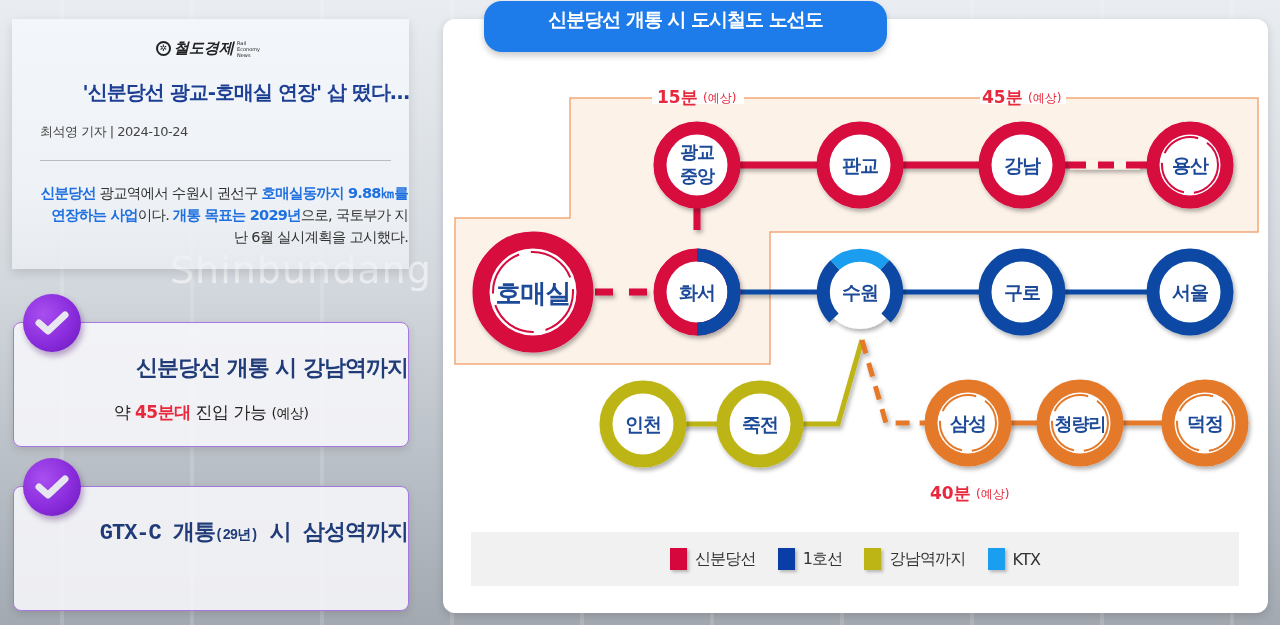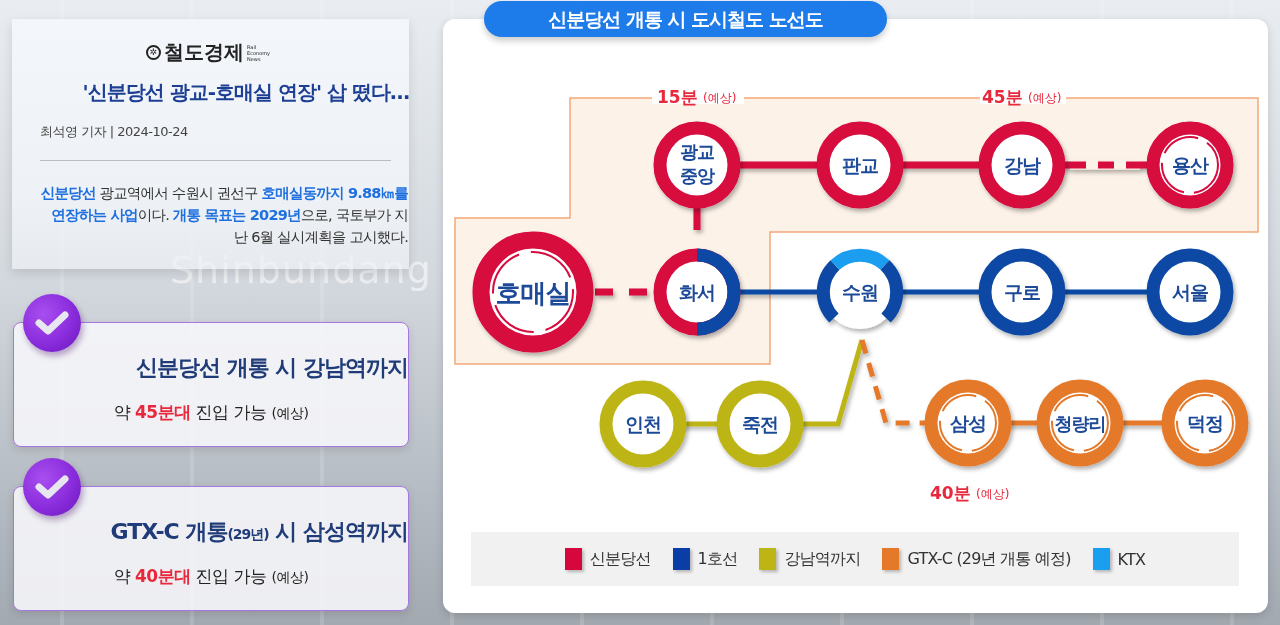--- a/index.html
+++ b/index.html
@@ -22,37 +22,37 @@
       letter-spacing: 1px; white-space: nowrap;
     }
     
     .article {
       position: absolute; left: 12px; top: 19px; width: 397px; height: 250px;
       background: linear-gradient(180deg, #f3f6fa 0%, #eef1f5 70%, rgba(238,241,245,0.7) 100%);
       box-shadow: 0 4px 10px rgba(0,0,0,0.12);
     }
     .logo { position: absolute; left: 0; right: 0; top: 20px; text-align: center; display: flex; justify-content: center; align-items: center; gap: 3px; }
     .logo-icon { width: 15px; height: 15px; border: 2px solid #222; border-radius: 50%; font-size: 9px; line-height: 11px; text-align: center; color: #222; }
-    .logo-text { font-size: 20px; font-weight: bold; color: #222; }
+    .logo-text { font-size: 15px; font-weight: bold; color: #222; font-style: italic; }
     .logo-sub { font-size: 5px; color: #222; line-height: 6px; text-align: left; width: 28px; }
     .headline { position: absolute; left: 0; right: 0; top: 60px; text-align: right; font-size: 20px; font-weight: bold; color: #1c3f94; letter-spacing: -1px; }
     .byline { position: absolute; left: 28px; top: 104px; font-size: 13px; color: #444; letter-spacing: -0.5px; }
     .divider { position: absolute; left: 28px; right: 18px; top: 141px; height: 1px; background: #b9bcc2; }
     .body-text { position: absolute; left: 26px; top: 163px; width: 370px; font-size: 14.5px; line-height: 22px; color: #333; letter-spacing: -0.8px; text-align: right; }
     .hl { color: #1e6fe0; font-weight: bold; }
 
     
     .info-card {
       position: absolute; left: 13px; width: 396px; height: 125px;
       background: rgba(247,247,250,0.88);
       border: 1.5px solid #a777e0; border-radius: 8px;
       box-shadow: 0 3px 8px rgba(0,0,0,0.12);
     }
     .card1 { top: 322px; }
-    .card2 { top: 486px; }
+    .card2 { top: 486px; font-family: Liberation Mono, monospace; }
     .check {
       position: absolute; left: 23px; width: 58px; height: 58px; border-radius: 50%;
       background: radial-gradient(circle at 35% 35%, #a84ff0 0%, #8a2cdc 55%, #6a18b8 100%);
       box-shadow: 2px 4px 6px rgba(60,0,100,0.35);
       display: flex; align-items: center; justify-content: center;
     }
     .check1 { top: 294px; }
     .check2 { top: 458px; }
     .card-title { position: absolute; left: 0; right: 0; top: 30px; text-align: right; font-size: 22px; font-weight: bold; color: #1f3b78; letter-spacing: -1px; }
     .card-title small { font-size: 14px; }
@@ -60,21 +60,21 @@
     .red { color: #e8283c; font-weight: bold; }
     .paren { font-size: 14px; }
 
     
     .map-panel {
       position: absolute; left: 443px; top: 19px; width: 825px; height: 594px;
       background: #ffffff; border-radius: 12px;
       box-shadow: 0 3px 10px rgba(0,0,0,0.15);
     }
     .map-title {
-      position: absolute; left: 484px; top: 1px; width: 403px; height: 36px;
+      position: absolute; left: 484px; top: 1px; width: 403px; height: 51px;
       background: #1d7bea; border-radius: 18px;
       color: #fff; font-size: 19px; font-weight: bold; text-align: center; line-height: 36px; letter-spacing: -1px;
       box-shadow: 0 4px 6px rgba(0,0,0,0.2);
       z-index: 5;
     }
     svg.map { position: absolute; left: 0; top: 0; width: 1280px; height: 625px; z-index: 3; }
     .station-label { font-family: "DejaVu Sans", sans-serif; font-weight: bold; fill: #1c4a98; letter-spacing: -1px; }
     .time-label { font-family: "DejaVu Sans", sans-serif; font-weight: bold; fill: #e8283c; }
     .time-paren { font-family: "DejaVu Sans", sans-serif; fill: #e8283c; }
 
@@ -117,23 +117,20 @@
 </div>
 <div class="check check1">
   <svg width="34" height="26" viewBox="0 0 34 26">
       <path d="M4 13 L13 21 L30 5" stroke="#e7e7ef" stroke-width="7" fill="none" stroke-linecap="round" stroke-linejoin="round"></path>
     </svg>
 </div>
 
 <div class="info-card card2">
   <div class="card-title">
     <span>GTX-C 개통</span><small>(29년)</small><span> 시 삼성역까지</span>
-  </div>
-  <div class="card-sub">
-    <span>약 </span><span class="red">40분대</span><span> 진입 가능 </span><span class="paren">(예상)</span>
   </div>
 </div>
 <div class="check check2">
   <svg width="34" height="26" viewBox="0 0 34 26">
       <path d="M4 13 L13 21 L30 5" stroke="#e7e7ef" stroke-width="7" fill="none" stroke-linecap="round" stroke-linejoin="round"></path>
     </svg>
 </div>
 
 <div class="map-panel"></div>
 <div class="map-title">신분당선 개통 시 도시철도 노선도</div>
@@ -252,20 +249,16 @@
   </div>
   <div class="legend-item">
     <span class="swatch" style="background:#0a3ea6"></span>
     <span class="legend-label">1호선</span>
   </div>
   <div class="legend-item">
     <span class="swatch" style="background:#bdb415"></span>
     <span class="legend-label">강남역까지</span>
   </div>
   <div class="legend-item">
-    <span class="swatch" style="background:#e4792a"></span>
-    <span class="legend-label">GTX-C (29년 개통 예정)</span>
-  </div>
-  <div class="legend-item">
     <span class="swatch" style="background:#1a9ef0"></span>
     <span class="legend-label">KTX</span>
   </div>
 </div>
 
 </body></html>

